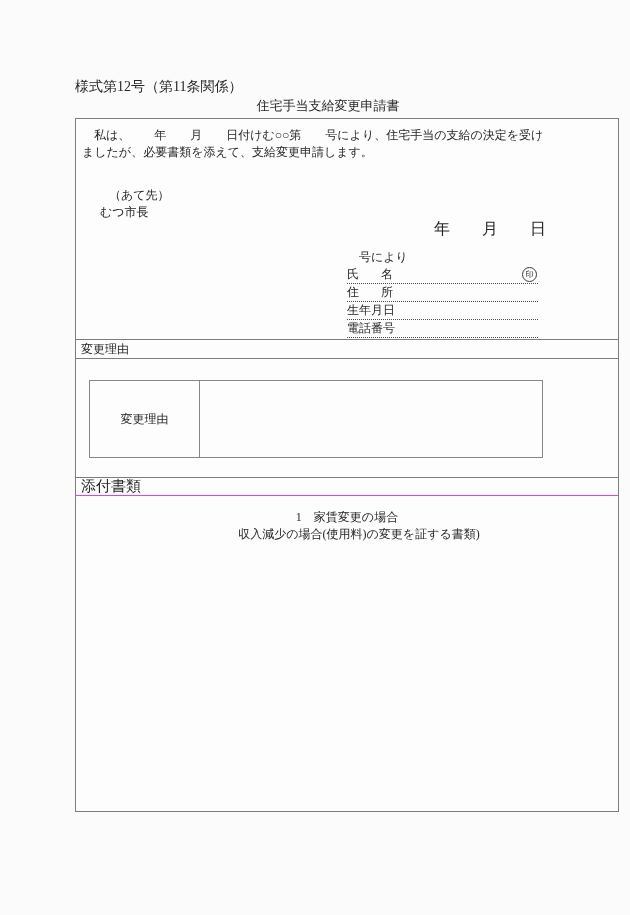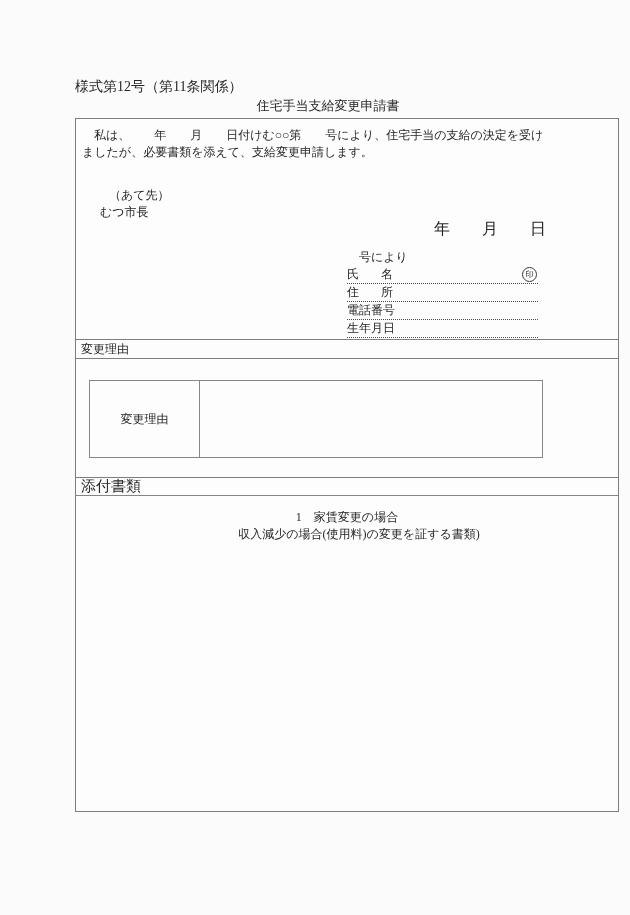--- a/index.html
+++ b/index.html
@@ -92,25 +92,25 @@
           <span class="seal">印</span>
         </div>
         <div class="frow dotted">
           <span class="flabel2">
             <span>住</span>
             <span>所</span>
           </span>
           <span class="fblank"></span>
         </div>
         <div class="frow dotted">
-          <span>電話番号</span>
+          <span>生年月日</span>
           <span class="fblank"></span>
         </div>
         <div class="frow dotted">
-          <span>生年月日</span>
+          <span>電話番号</span>
           <span class="fblank"></span>
         </div>
       </div>
     </div>
 
     <div class="sec-rh">
       <span>変更理由</span>
     </div>
 
     <div class="sec-rb">

